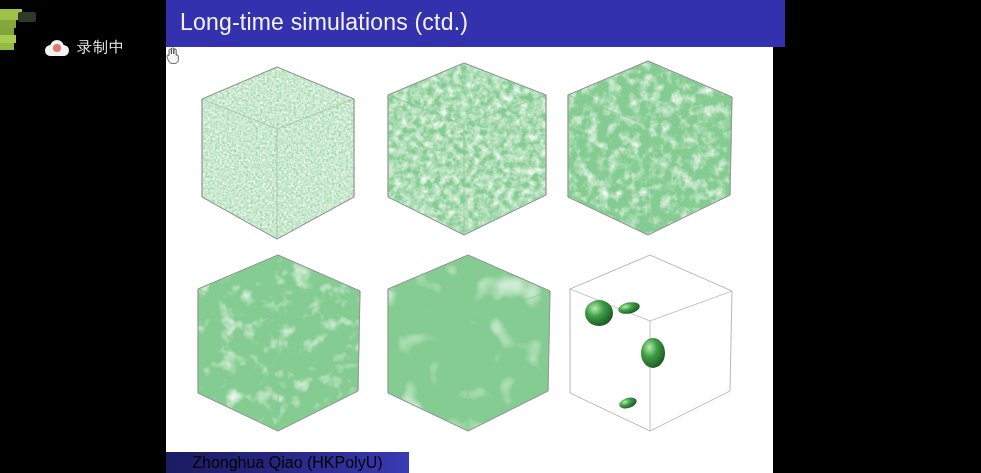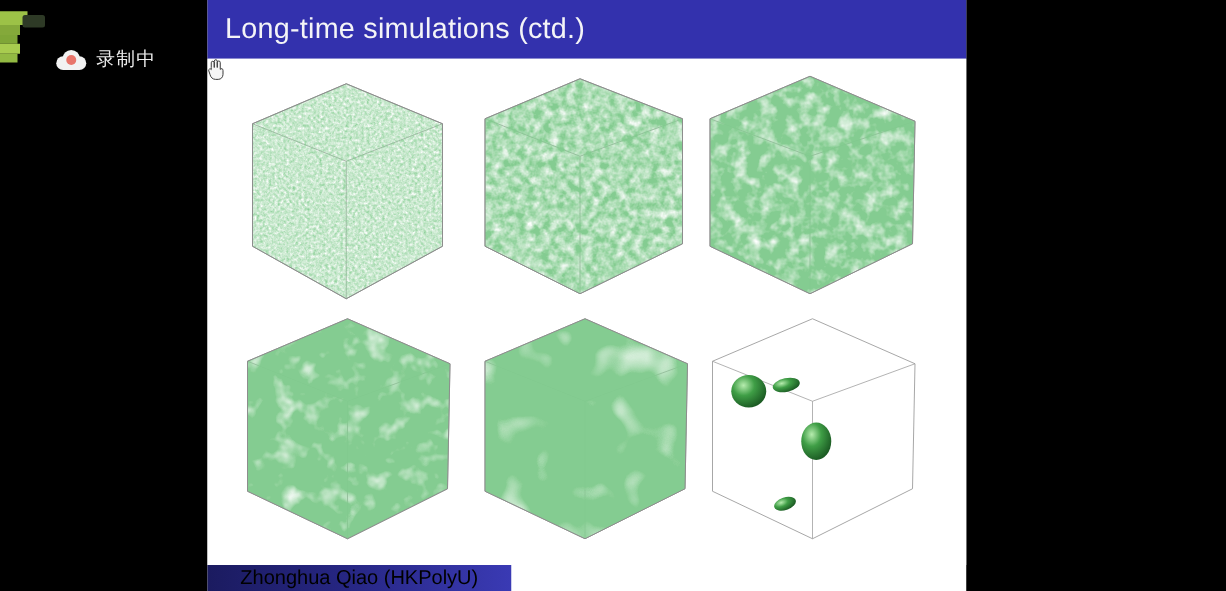--- a/index.html
+++ b/index.html
@@ -9,21 +9,21 @@
   
   .rec-wrap{position:absolute;left:45px;top:38px;display:flex;align-items:center;gap:8px;}
   .cloud-icon{position:relative;width:24px;height:16px;}
   .cloud-icon .c-body{position:absolute;left:0;bottom:0;width:24px;height:11px;background:#f2f2f2;border-radius:6px;}
   .cloud-icon .c-bump{position:absolute;left:5px;top:0;width:14px;height:14px;background:#f2f2f2;border-radius:50%;}
   .cloud-icon .c-dot{position:absolute;left:8px;top:4px;width:8px;height:8px;background:#e8756b;border-radius:50%;z-index:2;}
   .rec-text{color:#ededed;font-size:15px;letter-spacing:1px;}
 
   
   #slide{position:absolute;left:166px;top:0;width:607px;height:473px;background:#ffffff;}
-  #title-bar{position:absolute;left:0;top:0;width:607px;height:47px;background:#3331ad;}
+  #title-bar{position:absolute;left:0;top:0;width:607px;height:47px;background:#3331ad;padding-left:12px;}
   #title-text{position:absolute;left:14px;top:9px;color:#f4f4f7;font-size:23px;font-weight:400;letter-spacing:.2px;}
 
   #figure-area{position:absolute;left:0;top:47px;width:607px;height:405px;background:#fff;}
   .panel{position:absolute;width:190px;height:192px;}
   .cube-svg{position:absolute;left:0;top:0;width:190px;height:192px;}
 
   
   #footer{position:absolute;left:0;bottom:0;width:607px;height:21px;display:flex;}
   .f-seg{position:relative;height:21px;display:flex;align-items:center;justify-content:center;}
   .f-left{width:40%;background:linear-gradient(90deg,#1b1b60 0%,#262682 45%,#3a3ab4 100%);}

